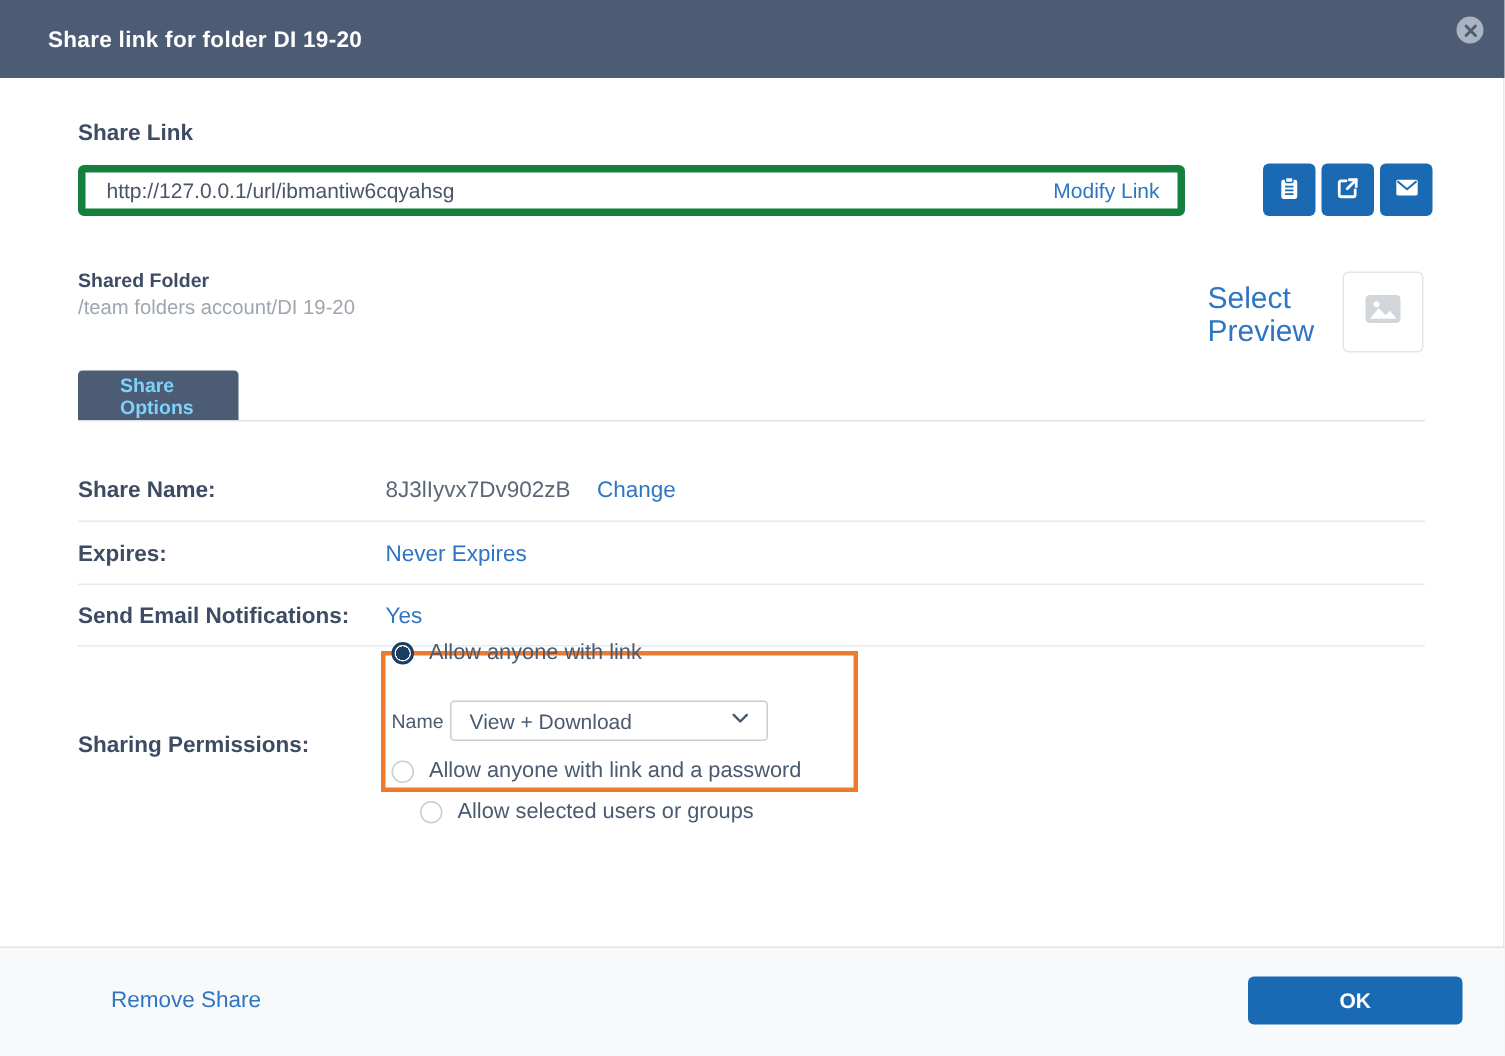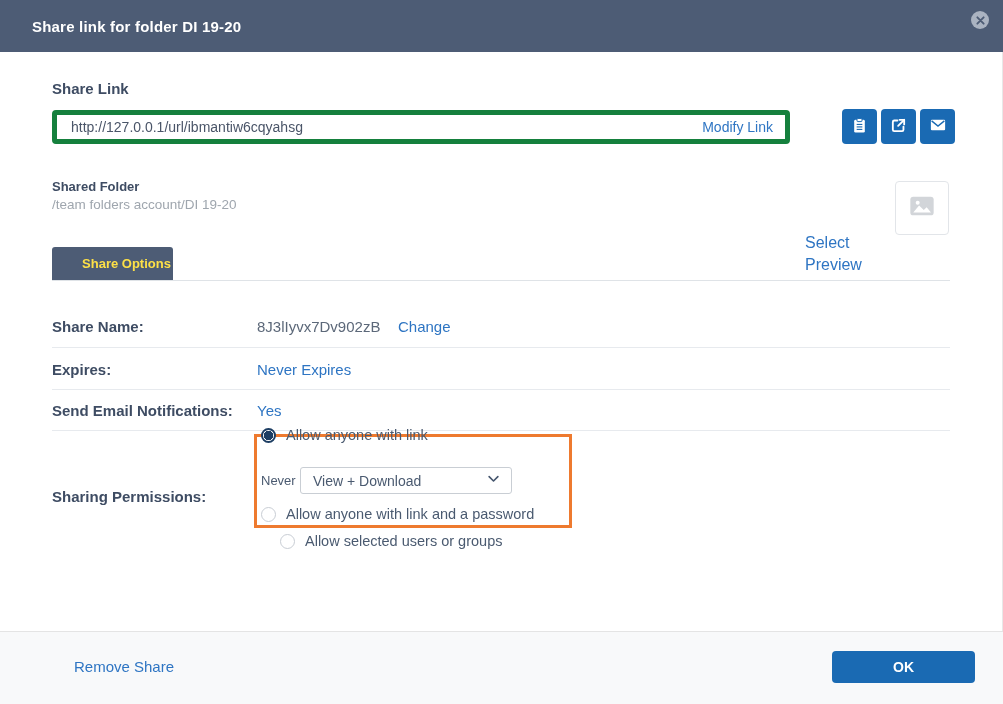--- a/index.html
+++ b/index.html
@@ -19,27 +19,27 @@
   .url-text { font-size:14px; color:#4a5568; white-space:nowrap; }
   .modify-link { font-size:14px; color:#2e75c3; cursor:pointer; }
 
   .action-btns { position:absolute; left:842px; top:109px; display:flex; gap:4px; }
   .icon-btn { width:35px; height:35px; background:#1a6ab3; border:none; border-radius:4px; display:flex; align-items:center; justify-content:center; cursor:pointer; }
 
   
   .shared-folder-label { position:absolute; left:52px; top:179px; font-size:13px; font-weight:bold; color:#3e4c63; }
   .shared-folder-path { position:absolute; left:52px; top:197px; font-size:13.5px; color:#9fa6ae; }
 
-  .select-preview { position:absolute; left:805px; top:188px; width:72px; font-size:16px; line-height:22px; color:#2e75c3; cursor:pointer;margin-top:44px; }
+  .select-preview { position:absolute; left:805px; top:188px; width:72px; font-size:20px; line-height:22px; color:#2e75c3; cursor:pointer; }
   .preview-box { position:absolute; left:895px; top:181px; width:54px; height:54px; border:1px solid #e2e5e9; border-radius:4px; background:#fff; display:flex; align-items:center; justify-content:center; }
 
   
   .tabs { position:absolute; left:52px; top:247px; display:flex; }
   .tab { height:33px; display:flex; align-items:center; justify-content:center; font-size:13px; cursor:pointer; }
-  .tab.active { width:121px; background:#4d5c75; color:#fde047; font-weight:bold; border-radius:3px 3px 0 0;padding-left:28px; }
+  .tab.active { width:107px; background:#4d5c75; color:#7dd3fc; font-weight:bold; border-radius:3px 3px 0 0;padding-left:28px; }
   .tab.inactive { width:135px; background:#fff; color:#5f6b7a; border:1px solid #dfe3e7; border-bottom:none; border-radius:3px 3px 0 0; }
   .tab-divider { position:absolute; left:52px; top:280px; width:898px; height:1px; background:#dfe3e7; }
 
   
   .row-label { position:absolute; left:52px; font-size:15px; font-weight:bold; color:#3e4c63; }
   .row-value { position:absolute; left:257px; font-size:15px; }
   .val-gray { color:#5c6879; }
   .val-link { color:#2e75c3; cursor:pointer; }
   .hdivider { position:absolute; left:52px; width:898px; height:1px; background:#e7eaee; }
 
@@ -145,21 +145,21 @@
 
   <div class="row-label" style="top:488px;">Sharing Permissions:</div>
 
   <div class="perm-highlight"></div>
 
   <div class="radio-row" style="left:261px; top:427px;">
     <span class="radio on"></span>
     <span class="radio-label">Allow anyone with link</span>
   </div>
 
-  <div class="allow-label">Never</div>
+  <div class="allow-label">Name</div>
   <div class="select-box">
     <span class="sel-text">View + Download</span>
     <span>
       <svg width="15" height="15" viewBox="0 0 24 24" fill="none" stroke="#45566e" stroke-width="2.6" stroke-linecap="round" stroke-linejoin="round">
           <path d="M5 9l7 7 7-7"></path>
         </svg>
     </span>
   </div>
 
   <div class="radio-row" style="left:261px; top:506px;">

